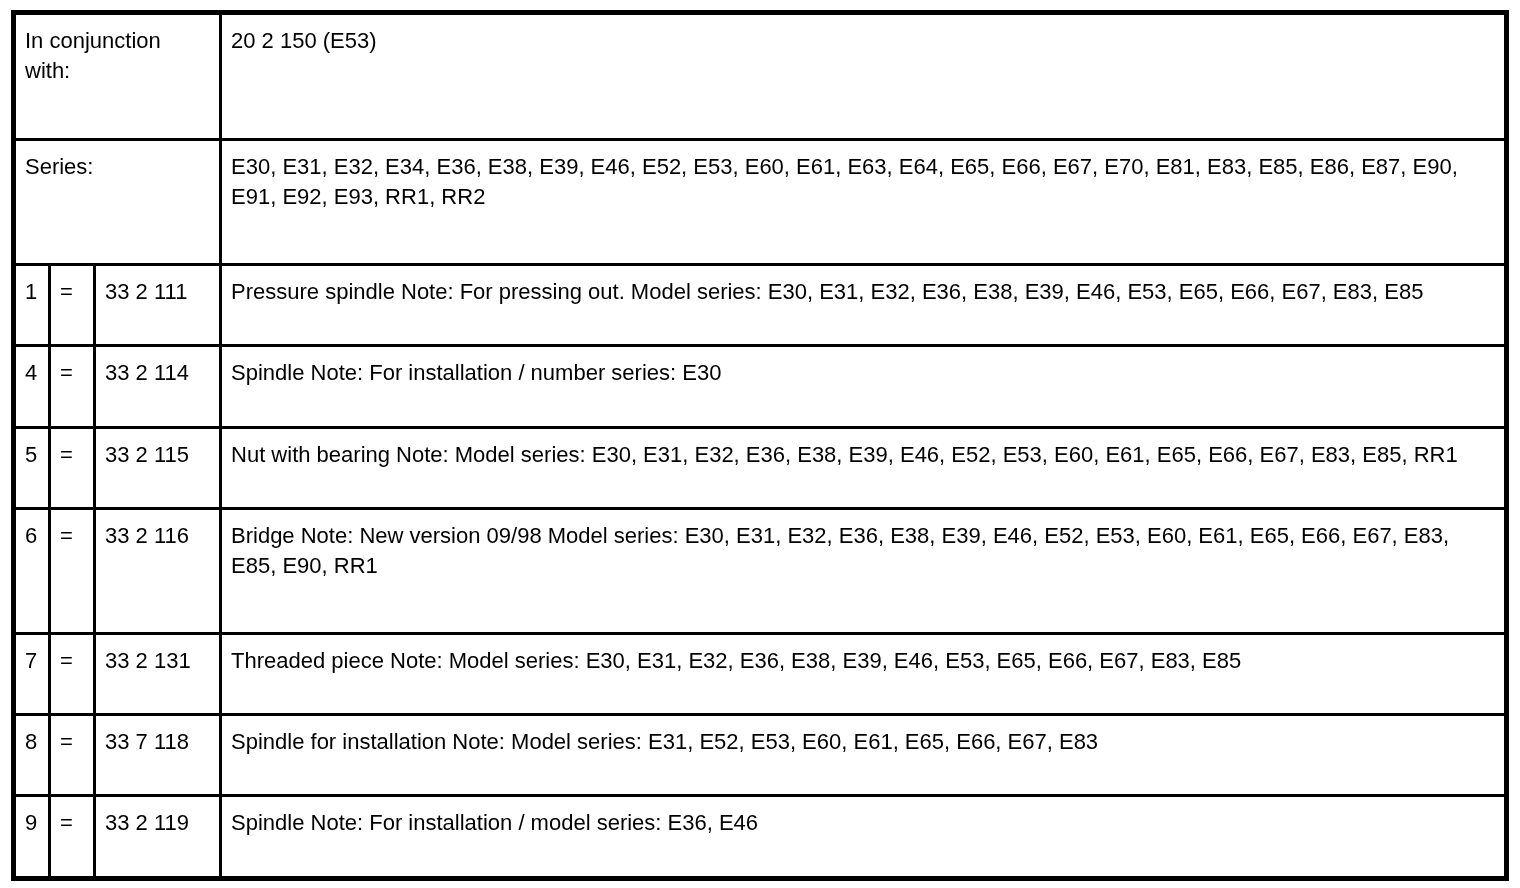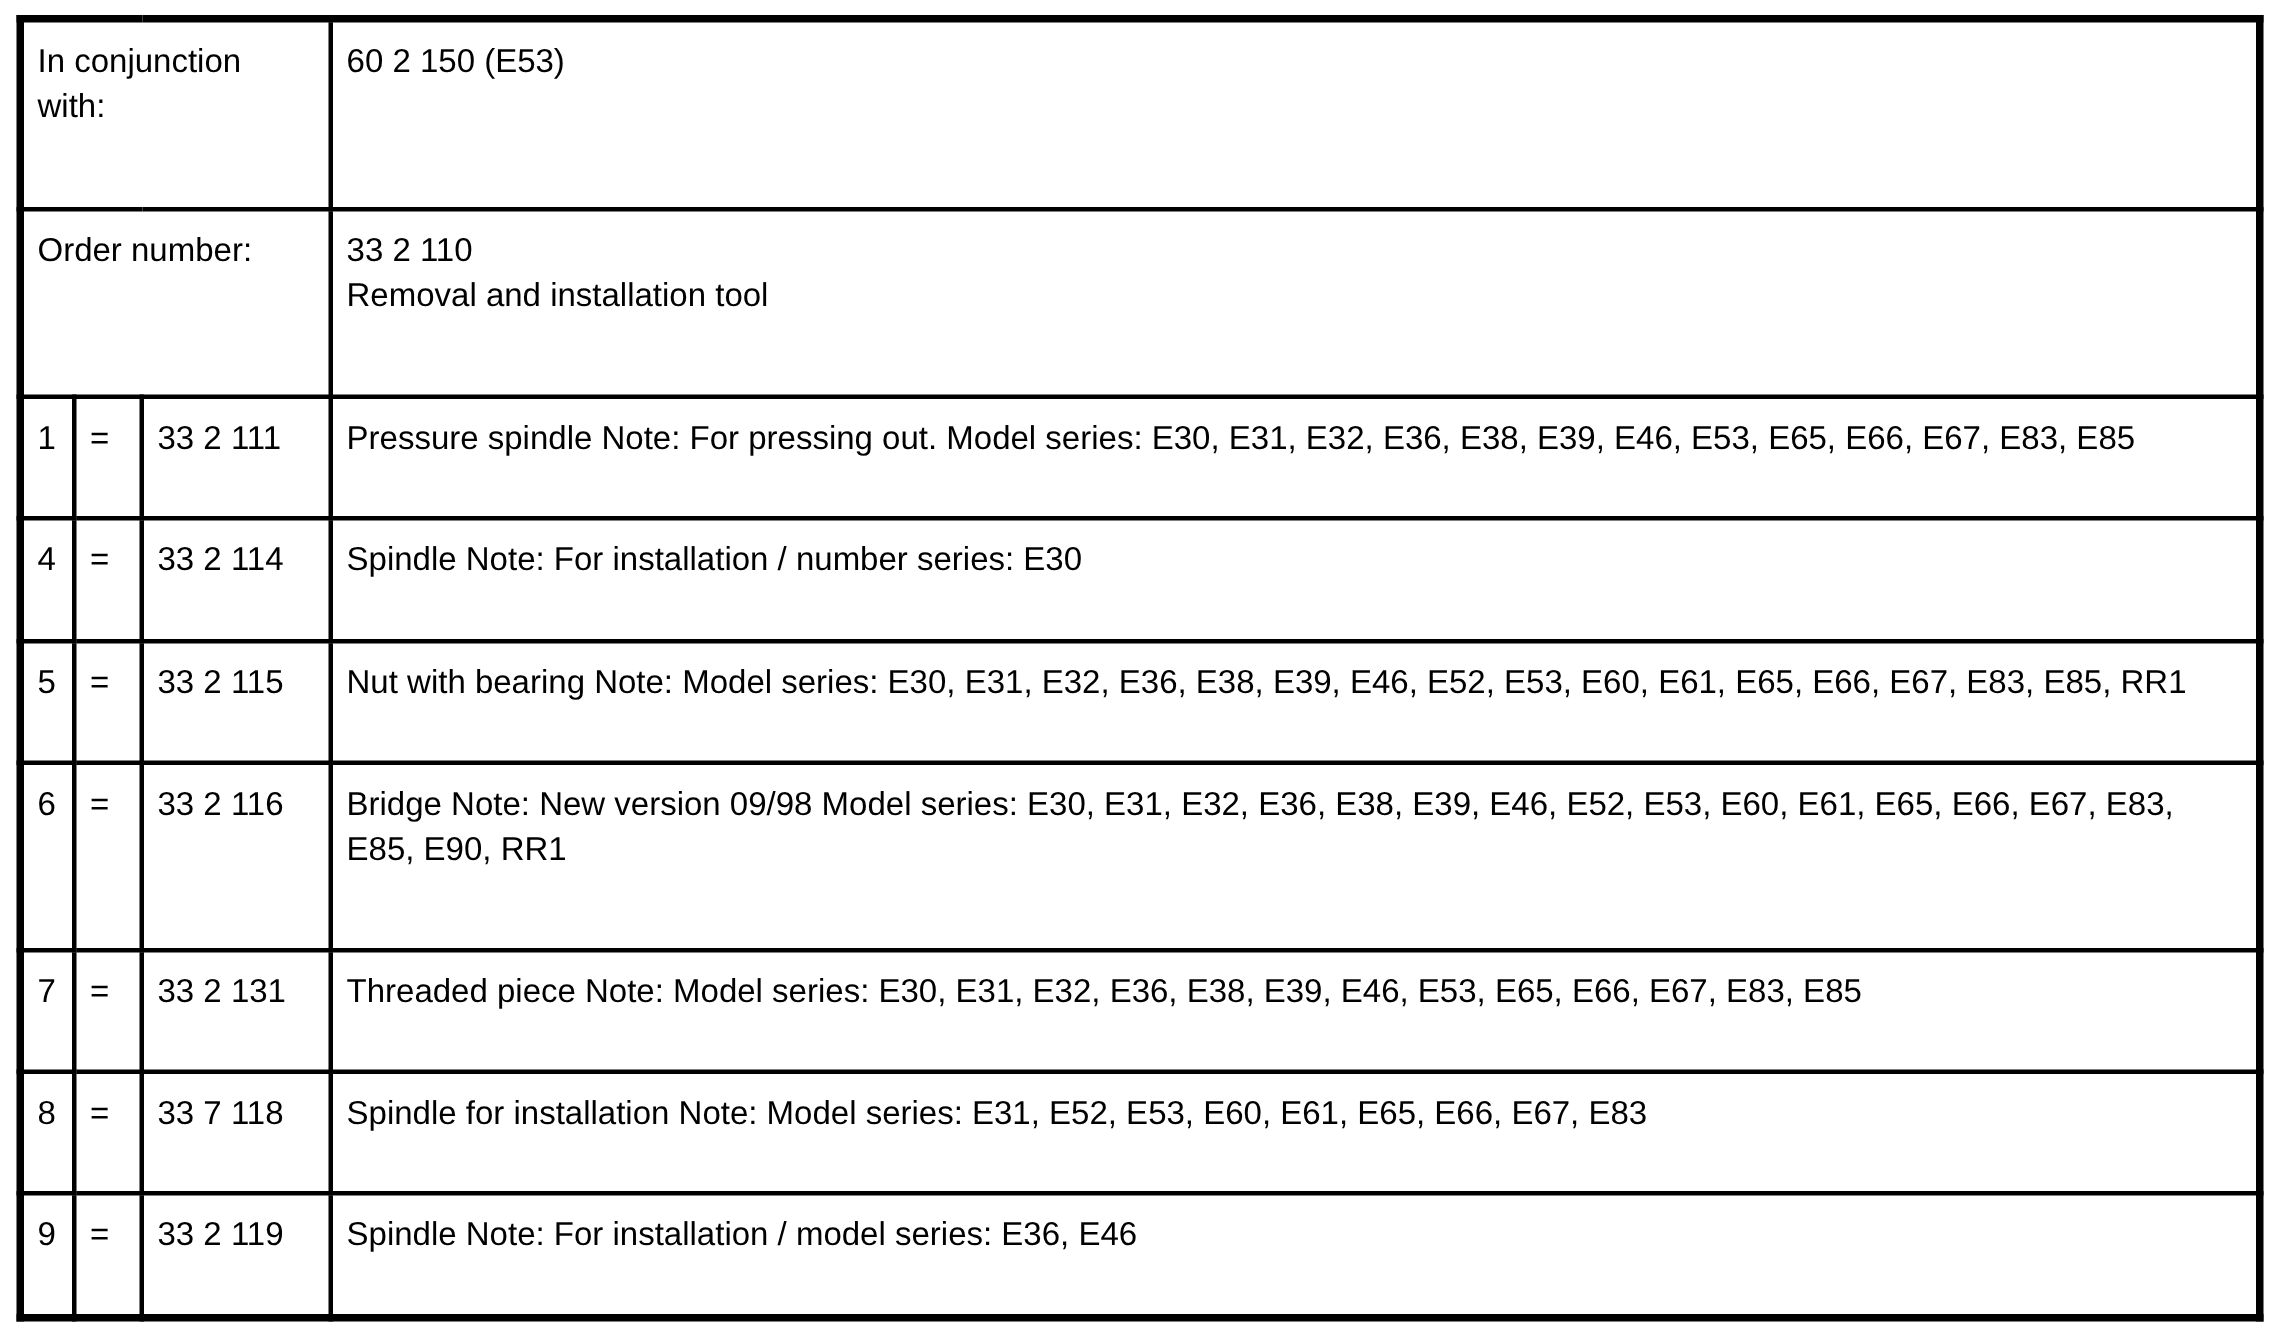--- a/index.html
+++ b/index.html
@@ -48,26 +48,25 @@
     <colgroup>
       <col class="c-pos">
       <col class="c-eq">
       <col class="c-part">
       <col class="c-desc">
     </colgroup>
     <tbody>
 
       <tr>
         <td colspan="3" class="cell-label">In conjunction with:</td>
-        <td class="cell-value">60 2 150 (E53)</td>
+        <td class="cell-value">20 2 150 (E53)</td>
       </tr>
       <tr>
-        <td colspan="3" class="cell-label">Order number:</td>
-        <td class="cell-value">33 2 110
-Removal and installation tool</td>
+        <td colspan="3" class="cell-label">Series:</td>
+        <td class="cell-value">E30, E31, E32, E34, E36, E38, E39, E46, E52, E53, E60, E61, E63, E64, E65, E66, E67, E70, E81, E83, E85, E86, E87, E90, E91, E92, E93, RR1, RR2</td>
       </tr>
 
 
       <tr>
         <td class="cell-pos">1</td>
         <td class="cell-eq">=</td>
         <td class="cell-part">33 2 111</td>
         <td class="cell-desc">Pressure spindle Note: For pressing out. Model series: E30, E31, E32, E36, E38, E39, E46, E53, E65, E66, E67, E83, E85</td>
       </tr>
       <tr>

